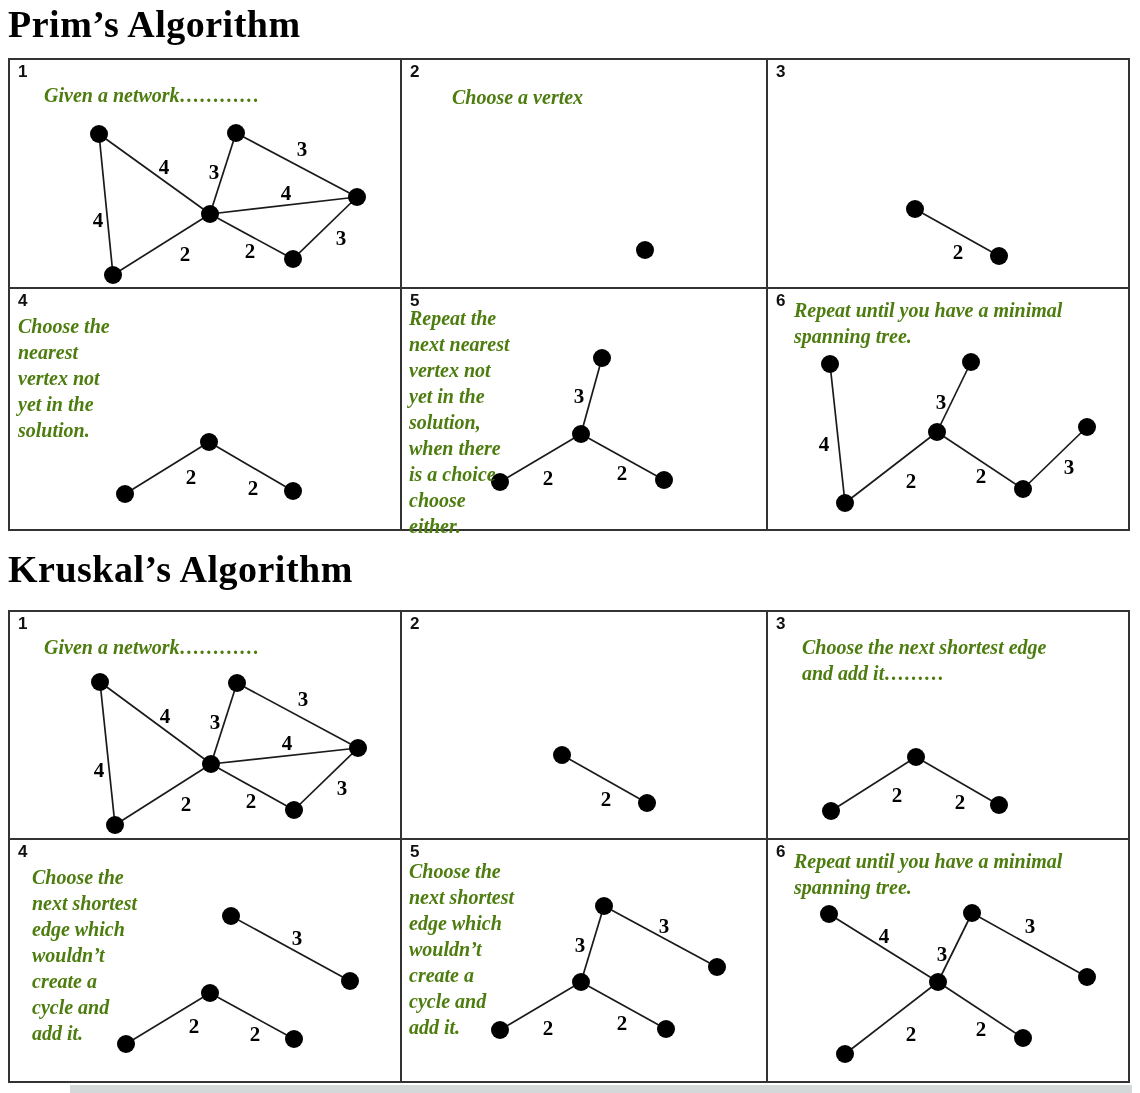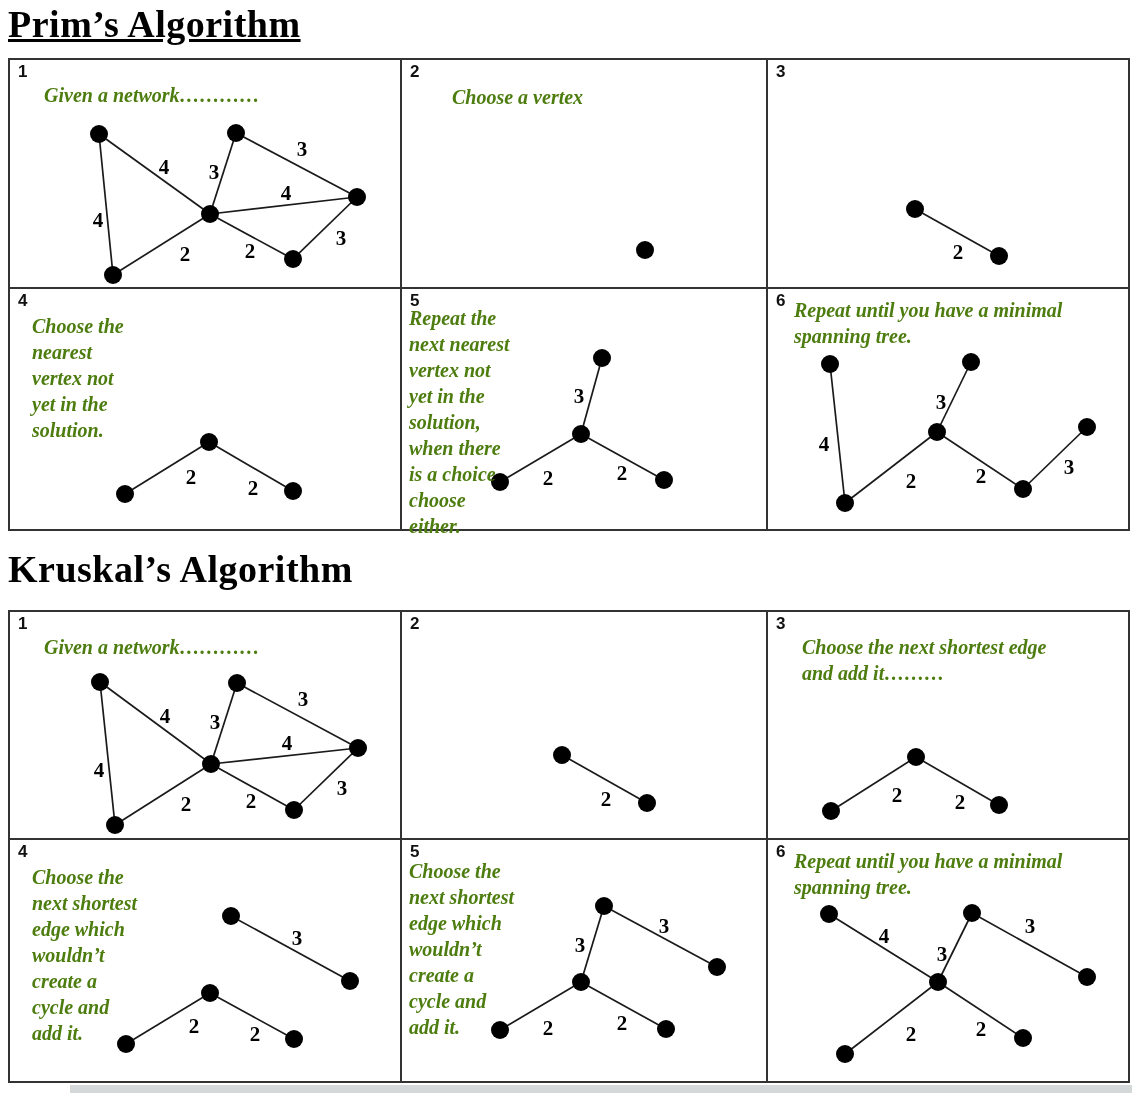--- a/index.html
+++ b/index.html
@@ -3,21 +3,21 @@
 <meta charset="utf-8">
 <style>
   html,body{margin:0;padding:0;background:#ffffff;}
   body{width:1140px;height:1093px;overflow:hidden;
        font-family:"Liberation Serif",serif;}
   .page{position:relative;width:1140px;height:1093px;background:#fff;}
 
   .title{position:absolute;left:8px;margin:0;
          font:bold 38px/1.1 "Liberation Serif",serif;color:#000;
          letter-spacing:0.5px;}
-  .title-prim{top:4px;text-decoration:underline;}
+  .title-prim{top:4px;}
   .title-kruskal{top:549px;}
 
   .tbl{position:absolute;left:8px;width:1122px;height:473px;
        border:2px solid #333;box-sizing:border-box;background:#fff;}
   .tbl-prim{top:58px;}
   .tbl-kruskal{top:610px;}
 
   .cell{position:absolute;box-sizing:border-box;overflow:visible;}
   .br{border-right:2px solid #333;}
   .bt{border-top:2px solid #333;}
@@ -93,21 +93,21 @@
       <svg class="graph">
           <line x1="199" y1="153" x2="115" y2="205" class="edge"></line>
           <line x1="199" y1="153" x2="283" y2="202" class="edge"></line>
           <circle cx="199" cy="153" r="9" class="vertex"></circle>
           <circle cx="115" cy="205" r="9" class="vertex"></circle>
           <circle cx="283" cy="202" r="9" class="vertex"></circle>
           <text x="181" y="188" class="wlabel">2</text>
           <text x="243" y="199" class="wlabel">2</text>
         </svg>
       <div class="num">4</div>
-      <div class="txt" style="left:22px;top:24px;width:106px">Choose the nearest vertex not yet in the solution.</div>
+      <div class="txt" style="left:8px;top:24px;width:106px">Choose the nearest vertex not yet in the solution.</div>
     </div>
     <div class="cell br bt" style="left:392px;top:227px;width:366px;height:242px">
       <svg class="graph">
           <line x1="200" y1="69" x2="179" y2="145" class="edge"></line>
           <line x1="179" y1="145" x2="98" y2="193" class="edge"></line>
           <line x1="179" y1="145" x2="262" y2="191" class="edge"></line>
           <circle cx="200" cy="69" r="9" class="vertex"></circle>
           <circle cx="179" cy="145" r="9" class="vertex"></circle>
           <circle cx="98" cy="193" r="9" class="vertex"></circle>
           <circle cx="262" cy="191" r="9" class="vertex"></circle>

